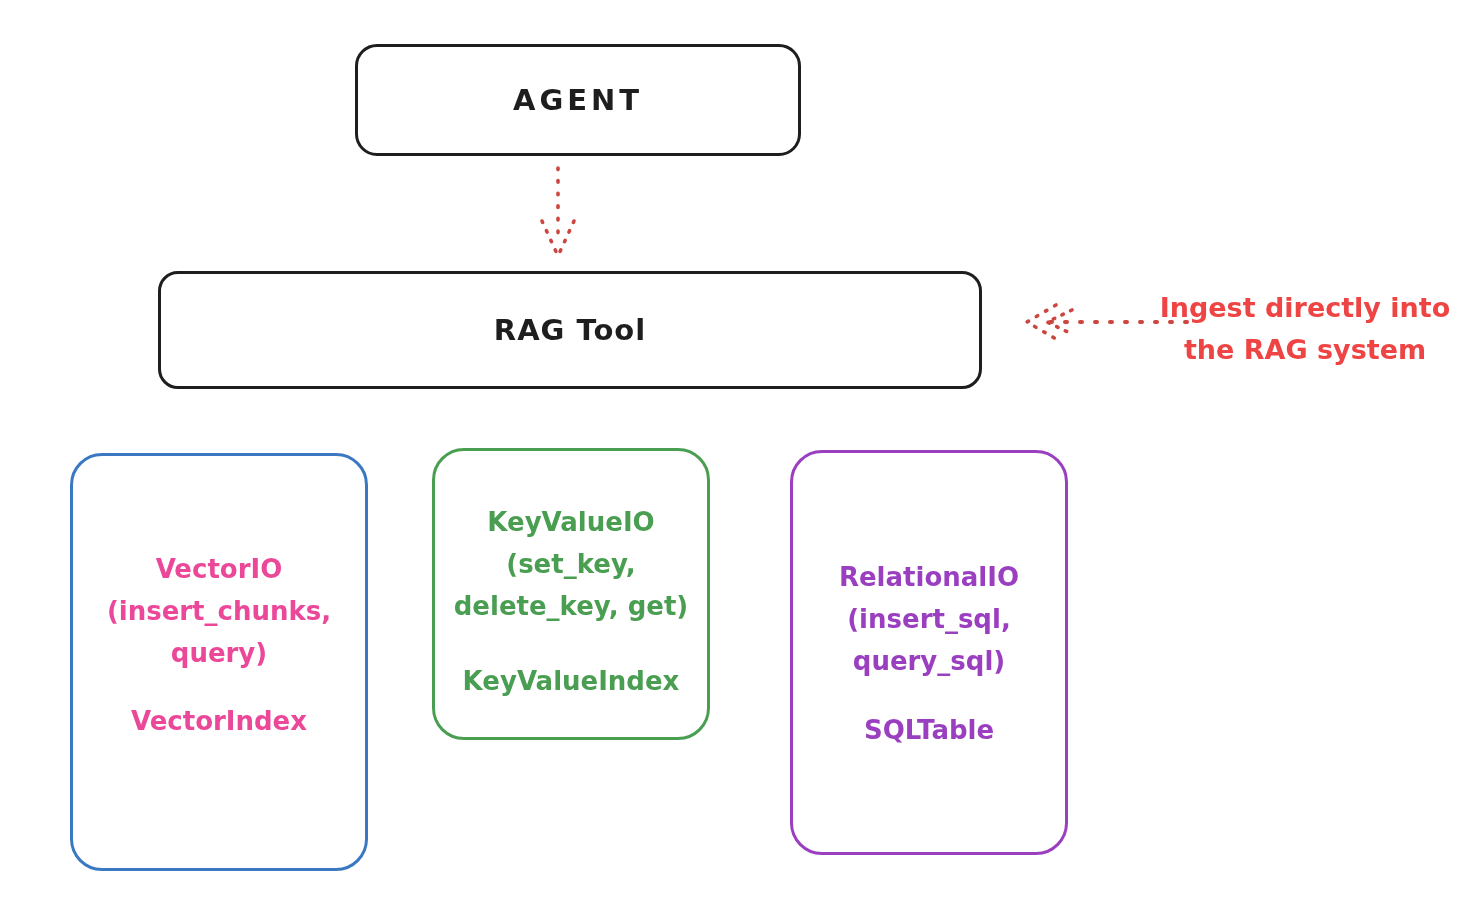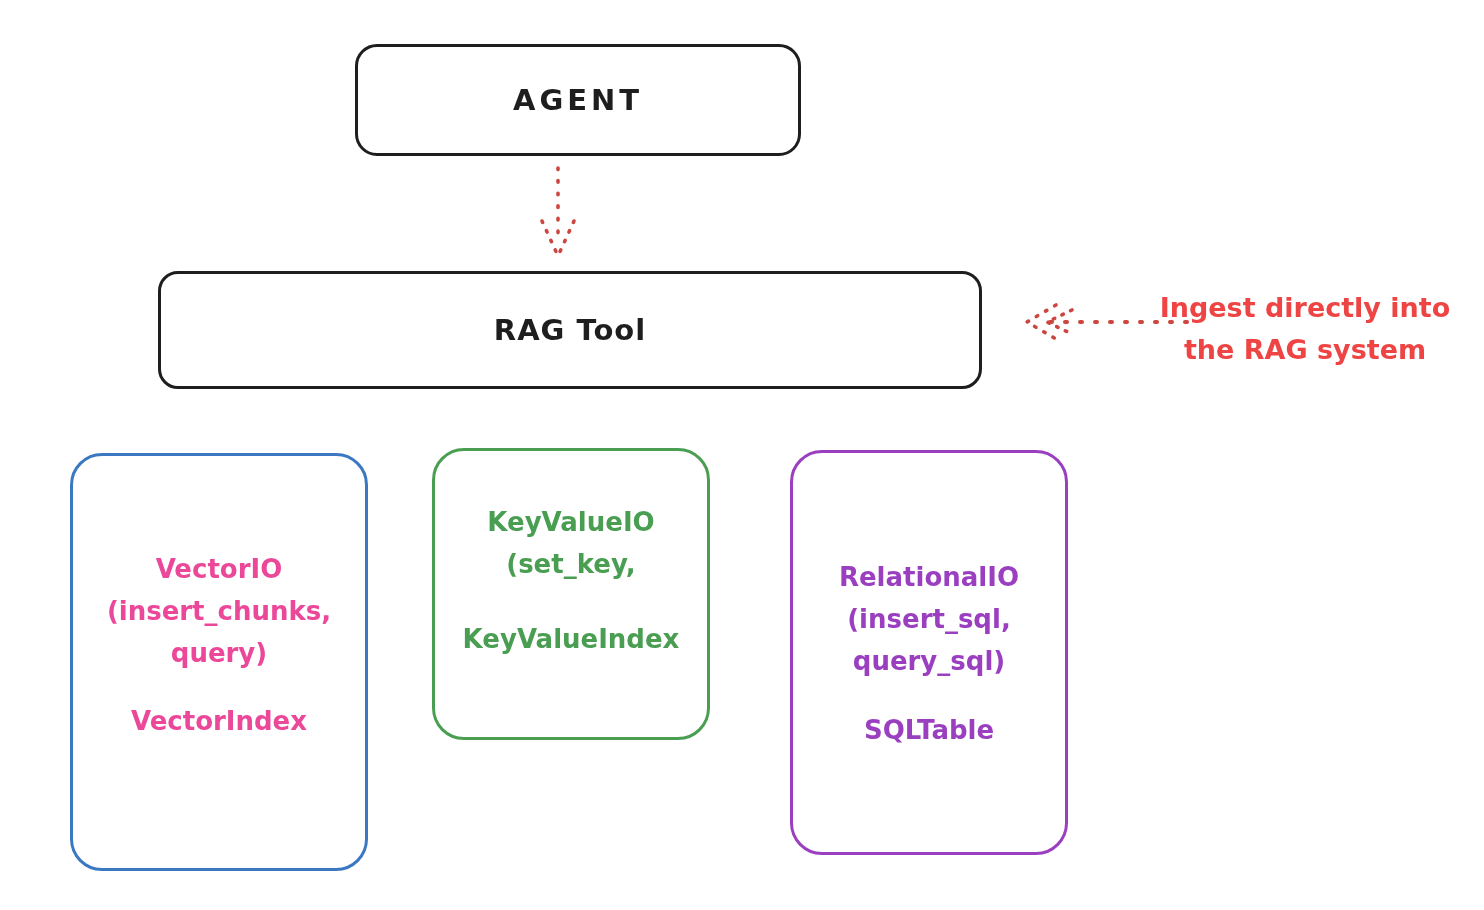--- a/index.html
+++ b/index.html
@@ -99,20 +99,21 @@
   <div class="storage" id="vector-box">
     <div class="line">VectorIO</div>
     <div class="line">(insert_chunks,</div>
     <div class="line">query)</div>
     <div class="line index-label">VectorIndex</div>
   </div>
 
   <div class="storage" id="keyvalue-box">
     <div class="line">KeyValueIO</div>
     <div class="line">(set_key,</div>
+    <div class="line">delete_key, get)</div>
     <div class="line index-label">KeyValueIndex</div>
   </div>
 
   <div class="storage" id="relational-box">
     <div class="line">RelationalIO</div>
     <div class="line">(insert_sql,</div>
     <div class="line">query_sql)</div>
     <div class="line index-label">SQLTable</div>
   </div>
 

